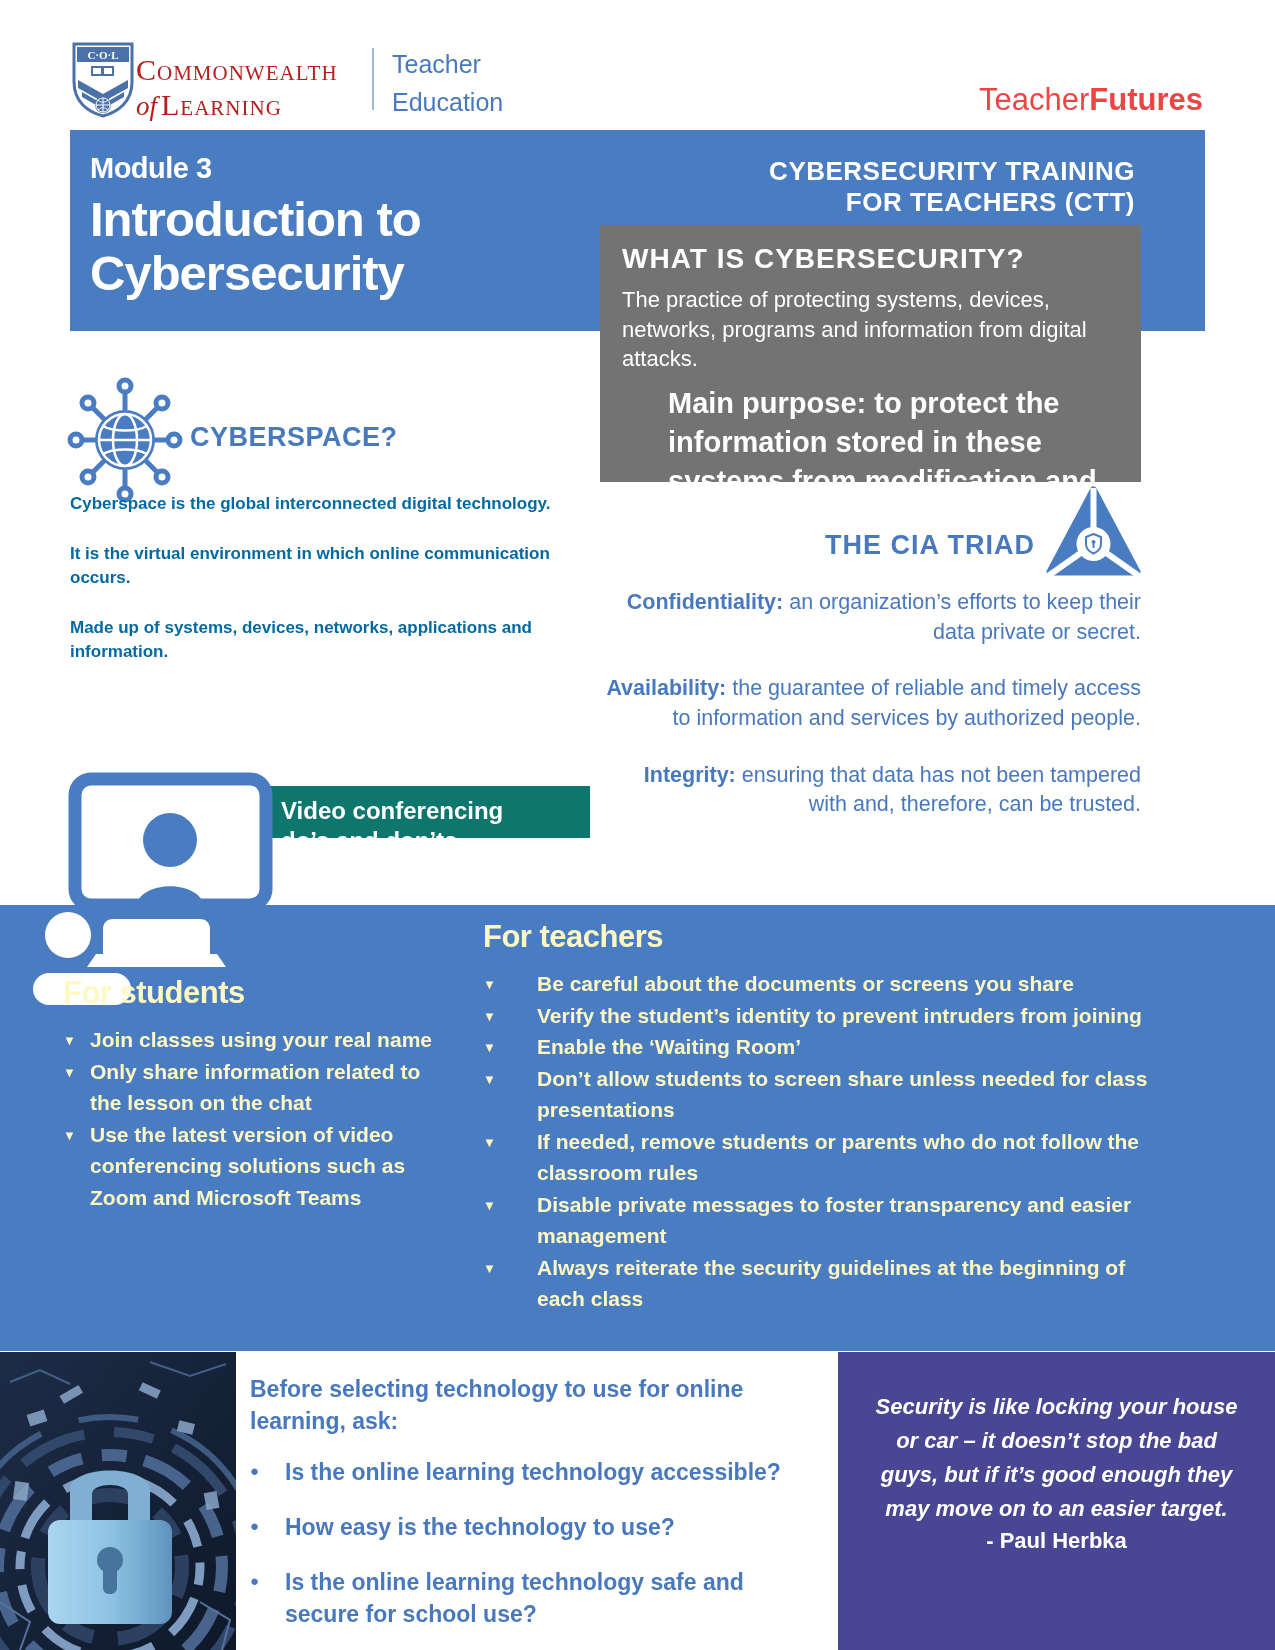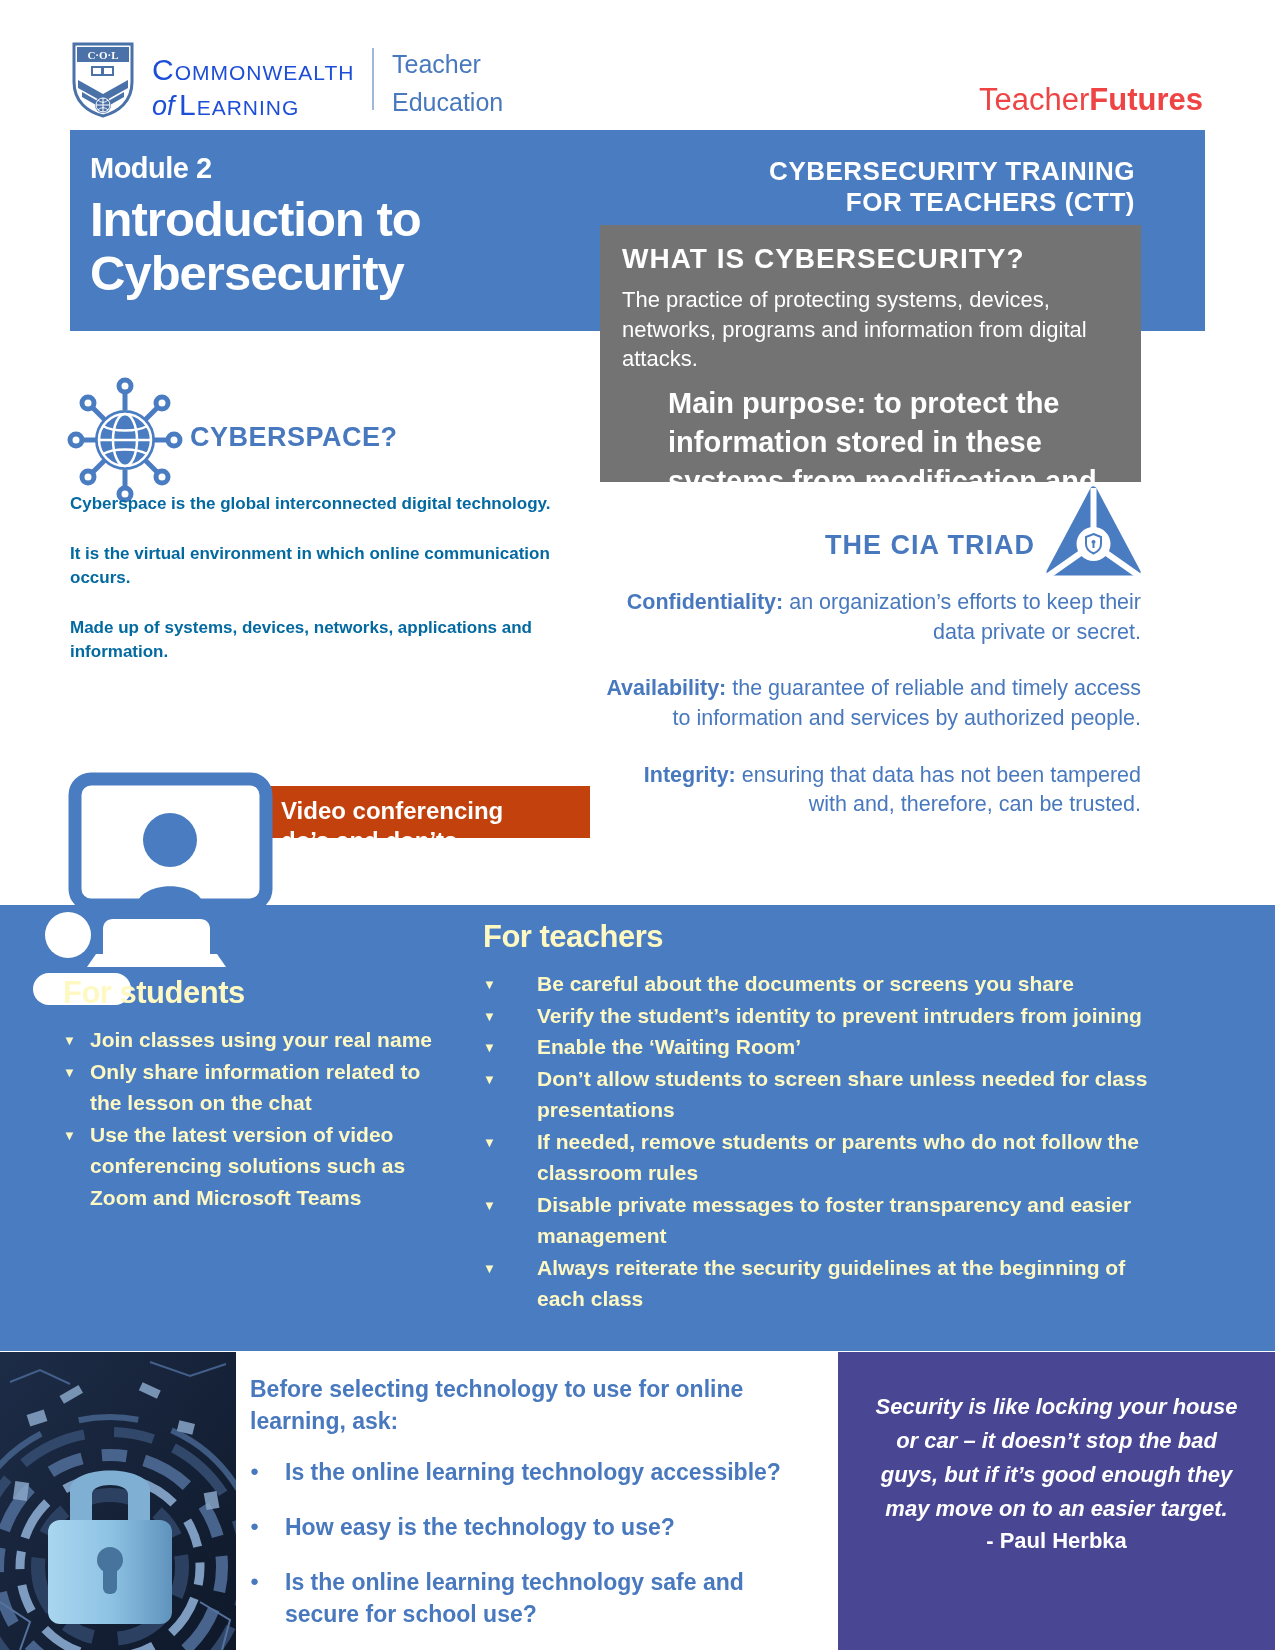--- a/index.html
+++ b/index.html
@@ -1,21 +1,21 @@
 <!DOCTYPE html>
 <html><head>
 <meta charset="utf-8">
 <style>
   * { margin:0; padding:0; box-sizing:border-box; }
   body { background:#ffffff; font-family:"Liberation Sans", sans-serif; }
   .page { position:relative; width:1275px; height:1650px; background:#ffffff; overflow:hidden; }
 
   
   .logo-shield { position:absolute; left:72px; top:42px; width:62px; height:76px; }
-  .wordmark { position:absolute; left:152px; top:52px; font-family:Liberation Sans, sans-serif; color:#1d4ed8; line-height:1.18; }
+  .wordmark { position:absolute; left:136px; top:52px; font-family:Liberation Serif, serif; color:#b91c1c; line-height:1.18; }
   .wordmark .cw { font-variant:small-caps; font-size:30px; letter-spacing:1px; }
   .wordmark .of { font-style:italic; font-size:27px; }
   .wordmark .lr { font-variant:small-caps; font-size:30px; letter-spacing:1px; }
   .header-divider { position:absolute; left:372px; top:48px; width:2px; height:62px; background:#9db8d8; }
   .division { position:absolute; left:392px; top:46px; color:#4878be; font-size:25px; line-height:1.5; }
   .brand { position:absolute; right:72px; top:82px; color:#ef4444; font-size:31px; }
   .brand b { font-weight:bold; }
 
   
   .band { position:absolute; left:70px; top:130px; width:1135px; height:201px; background:#4a7cc1; }
@@ -37,21 +37,21 @@
   .cyberspace-paras p { margin-bottom:27px; }
 
   
   .cia-title { position:absolute; right:240px; top:530px; color:#4878be; font-size:27px; font-weight:bold; letter-spacing:1px; }
   .cia-icon { position:absolute; left:1046px; top:486px; width:95px; height:92px; }
   .cia-items { position:absolute; left:600px; top:588px; width:541px; text-align:right; color:#4878be; font-size:21.5px; line-height:1.38; }
   .cia-items .cia-item { margin-bottom:27px; }
   .cia-items b { font-weight:bold; }
 
   
-  .vc-banner { position:absolute; left:253px; top:786px; width:337px; height:52px; background:#c2410c; color:#ffffff; font-size:24px; font-weight:bold; line-height:1.25; padding:10px 10px 16px 28px; }
+  .vc-banner { position:absolute; left:253px; top:786px; width:337px; height:52px; background:#0f766e; color:#ffffff; font-size:24px; font-weight:bold; line-height:1.25; padding:10px 10px 16px 28px; }
   .vc-laptop { position:absolute; left:68px; top:772px; width:205px; height:133px; }
   .blue-section { position:absolute; left:0; top:905px; width:1275px; height:446px; background:#4a7cc1; }
   .person-illustration { position:absolute; left:28px; top:2px; width:205px; height:102px; }
 
   .list-col { position:absolute; color:#fef9c3; }
   .students-col { left:63px; top:70px; width:400px; }
   .teachers-col { left:483px; top:14px; width:692px; }
   .list-heading { font-size:31px; font-weight:bold; letter-spacing:-0.5px; }
   .vc-list { margin-top:13px; }
   .vc-item { display:flex; font-size:21px; font-weight:bold; line-height:1.5; }
@@ -100,21 +100,21 @@
 
   <div class="division">
     <div>Teacher</div>
     <div>Education</div>
   </div>
 
   <div class="brand"><span>Teacher</span><b>Futures</b></div>
 
   <div class="band">
     <div class="module-block">
-      <div class="module-label">Module 2</div>
+      <div class="module-label">Module 3</div>
       <div class="module-title">
         <div>Introduction to</div>
         <div>Cybersecurity</div>
       </div>
     </div>
     <div class="ctt">
       <div>CYBERSECURITY TRAINING</div>
       <div>FOR TEACHERS (CTT)</div>
     </div>
   </div>

